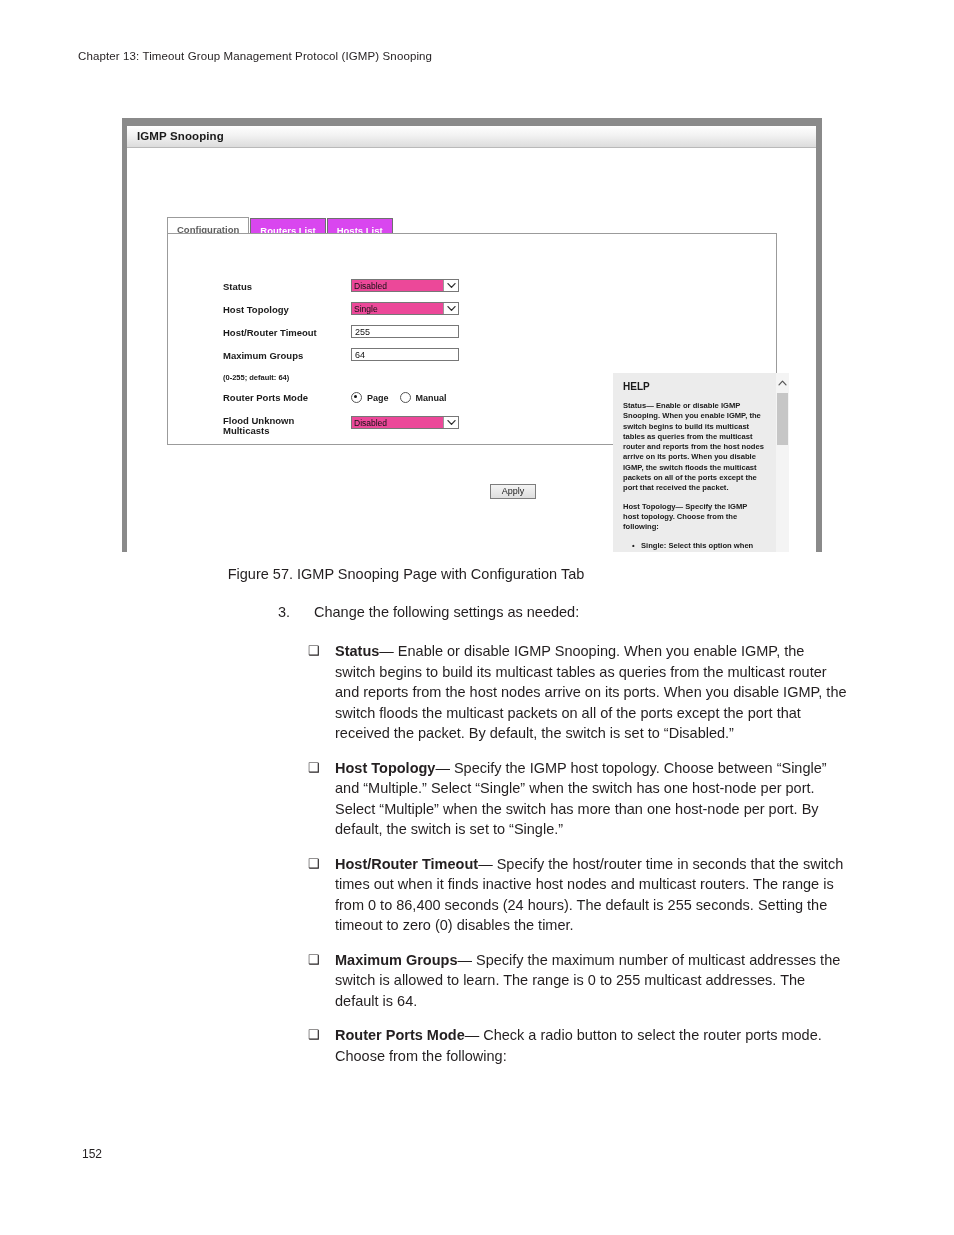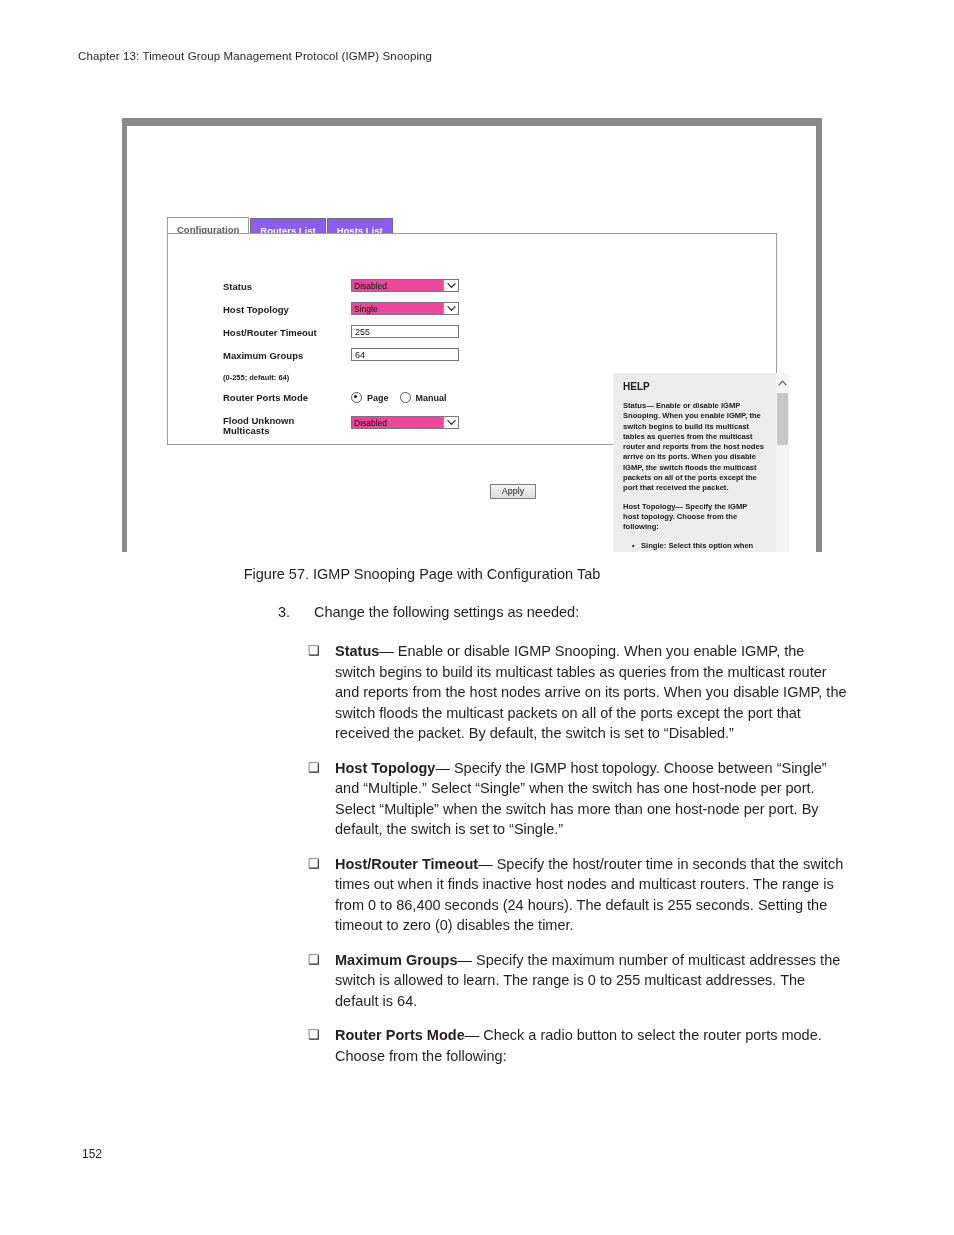--- a/index.html
+++ b/index.html
@@ -101,21 +101,21 @@
   }
   .tab.active {
     background: #ffffff;
     color: #5d5d5d;
     border: 1px solid #9b9b9b;
     border-bottom: none;
     height: 17px;
     line-height: 16px;
   }
   .tab.inactive {
-    background: #8b5cf6;
+    background: #d946ef;
     color: #ffffff;
     border: 1px solid #6f6f6f;
   }
 
   
   .tabpanel {
     position: absolute;
     left: 40px;
     top: 107px;
     width: 610px;
@@ -319,21 +319,21 @@
     left: 1px;
     top: 20px;
     width: 11px;
     height: 52px;
     background: #c6c6c6;
   }
 
   
   .caption {
     position: absolute;
-    left: 16px;
+    left: 0;
     top: 566px;
     width: 812px;
     text-align: center;
     font-size: 14.5px;
     color: #231f20;
   }
 
   
   .step {
     position: absolute;
@@ -382,20 +382,23 @@
 
 <div class="running-header">Chapter 13: Timeout Group Management Protocol (IGMP) Snooping</div>
 
 <div class="figure-wrap">
   <div class="frame-top"></div>
   <div class="frame-left"></div>
   <div class="frame-right"></div>
 
   <div class="app-area">
 
+    <div class="titlebar">
+      <div class="titlebar-text">IGMP Snooping</div>
+    </div>
 
     <div class="tabstrip">
       <div class="tab active">Configuration</div>
       <div class="tab inactive">Routers List</div>
       <div class="tab inactive">Hosts List</div>
     </div>
 
     <div class="tabpanel">
 
       <div class="form">

